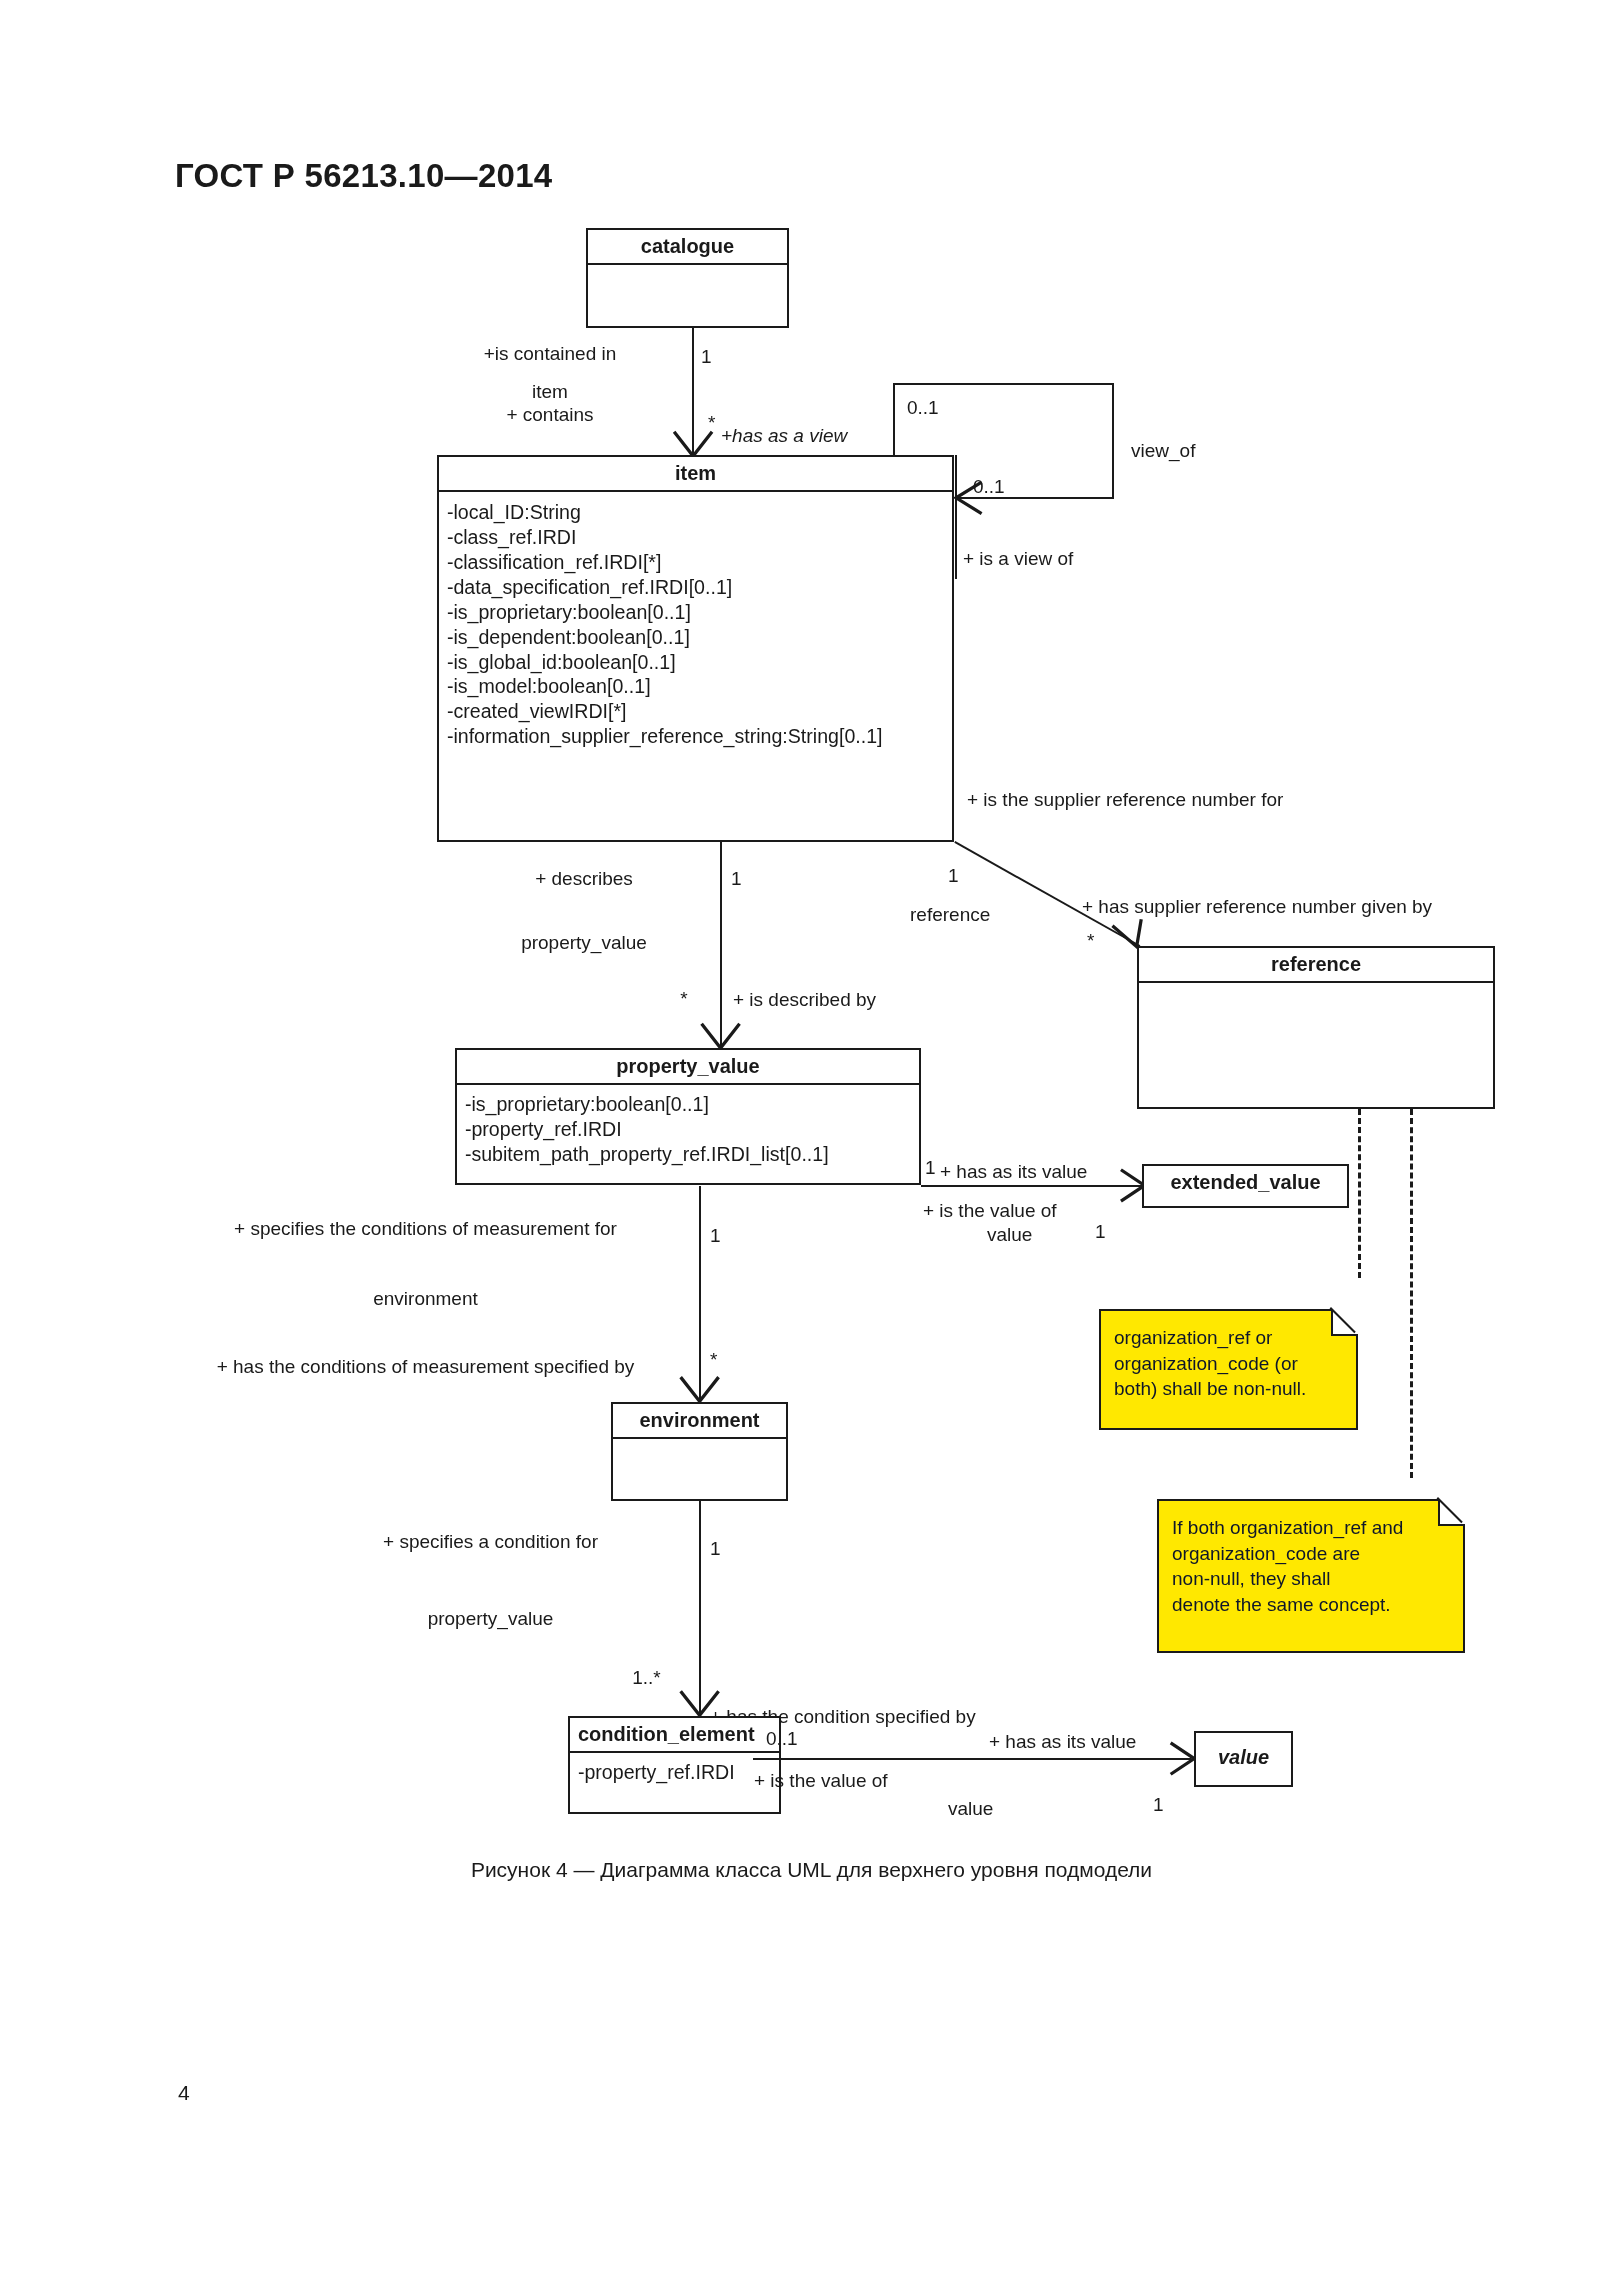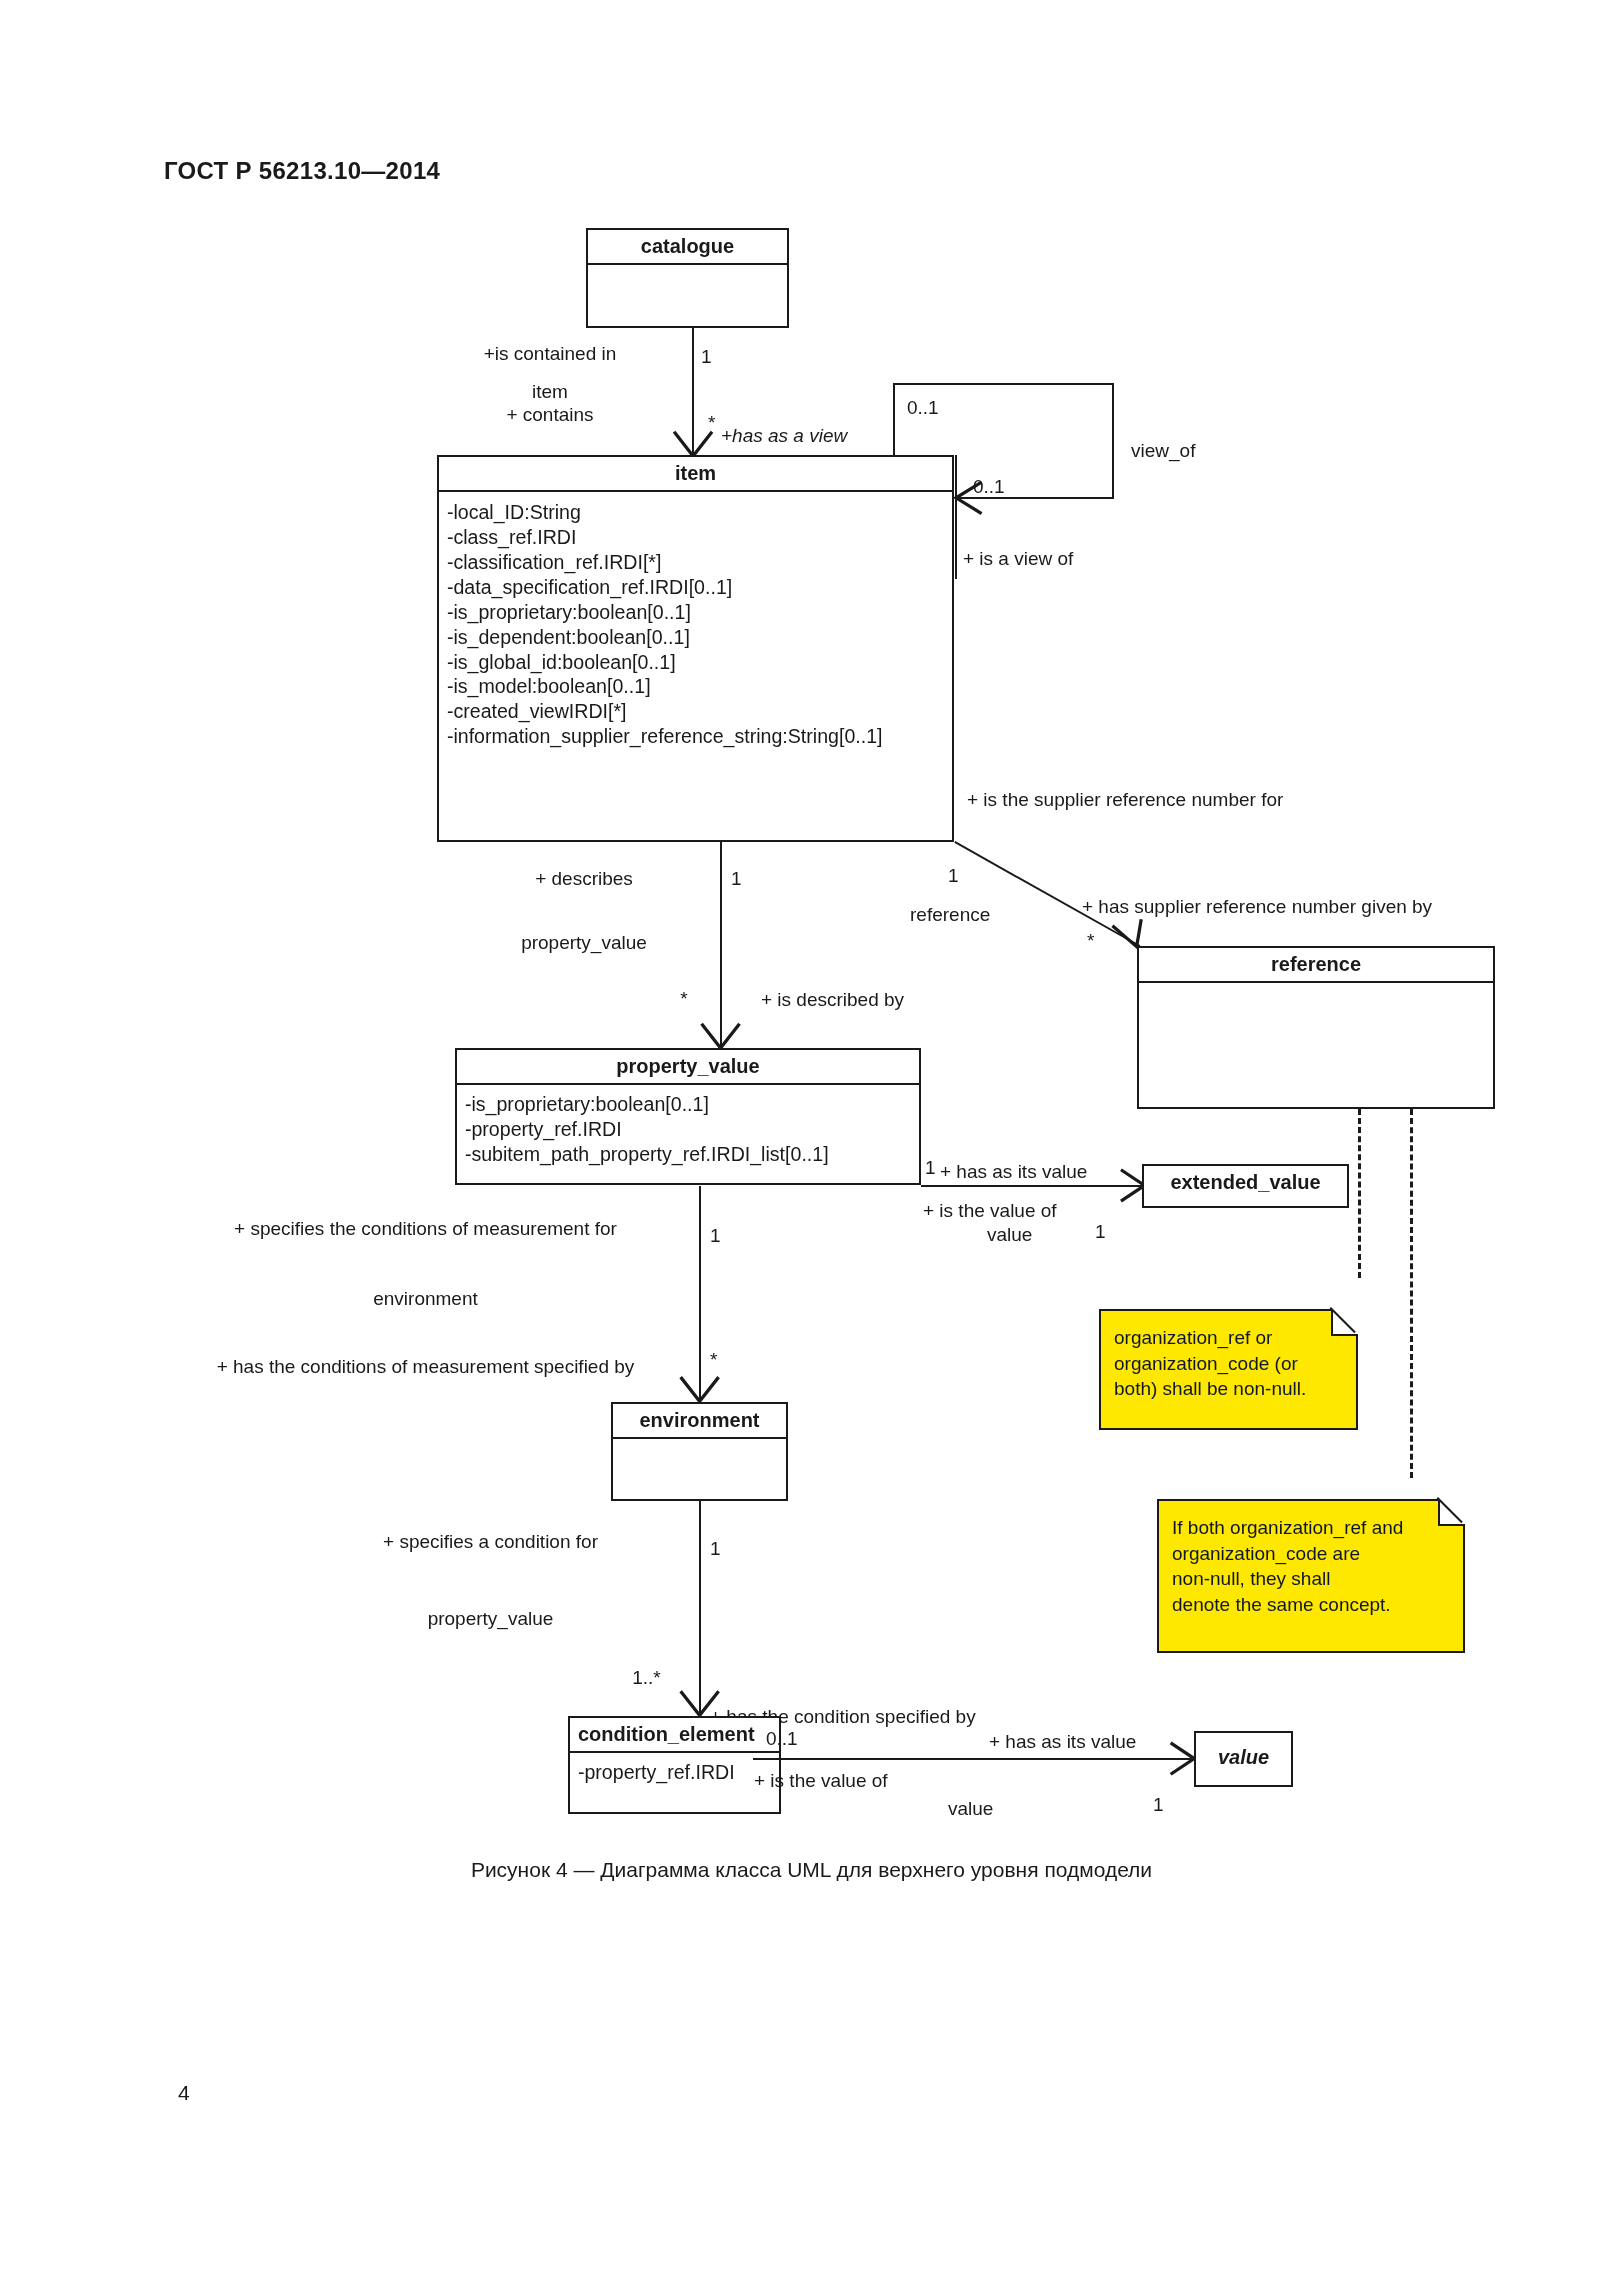--- a/index.html
+++ b/index.html
@@ -14,23 +14,23 @@
     font-family: "Liberation Sans", sans-serif;
     color: #1a1a1a;
     overflow: hidden;
   }
   .page {
     position: absolute;
     inset: 0;
   }
   .std-header {
     position: absolute;
-    left: 164px;
+    left: 175px;
     top: 157px;
-    font-size: 24px;
+    font-size: 33px;
     font-weight: bold;
     letter-spacing: 0.3px;
     color: #1a1a1a;
   }
   .page-number {
     position: absolute;
     left: 178px;
     top: 2081px;
     font-size: 21px;
     color: #1a1a1a;
@@ -214,21 +214,21 @@
   <div class="lbl" style="left:907px; top:397px;">0..1</div>
   <div class="lbl" style="left:1131px; top:440px;">view_of</div>
   <div class="lbl" style="left:973px; top:476px;">0..1</div>
   <div class="lbl" style="left:963px; top:548px;">+ is a view of</div>
 
   <div class="ln ln-v" style="left:720px; top:842px; height:207px;"></div>
   <div class="lbl right" style="left:458px; top:868px; width:252px;">+ describes</div>
   <div class="lbl" style="left:731px; top:868px;">1</div>
   <div class="lbl right" style="left:458px; top:932px; width:252px;">property_value</div>
   <div class="lbl right" style="left:661px; top:988px; width:46px;">*</div>
-  <div class="lbl" style="left:733px; top:989px;margin-left:28px;">+ is described by</div>
+  <div class="lbl" style="left:733px; top:989px;">+ is described by</div>
 
   <svg class="arrowsvg" style="left:0;top:0;width:1623px;height:2295px;" viewBox="0 0 2480 3508" width="1623" height="2295">
     <line x1="1459" y1="1287" x2="1742" y2="1446" stroke="#1a1a1a" stroke-width="3"></line>
   </svg>
   <div class="lbl" style="left:967px; top:789px;">+ is the supplier reference number for</div>
   <div class="lbl" style="left:948px; top:865px;">1</div>
   <div class="lbl" style="left:910px; top:904px;">reference</div>
   <div class="lbl" style="left:1082px; top:896px;text-align:center;">+ has supplier reference number given by</div>
   <div class="lbl" style="left:1087px; top:930px;">*</div>
 

